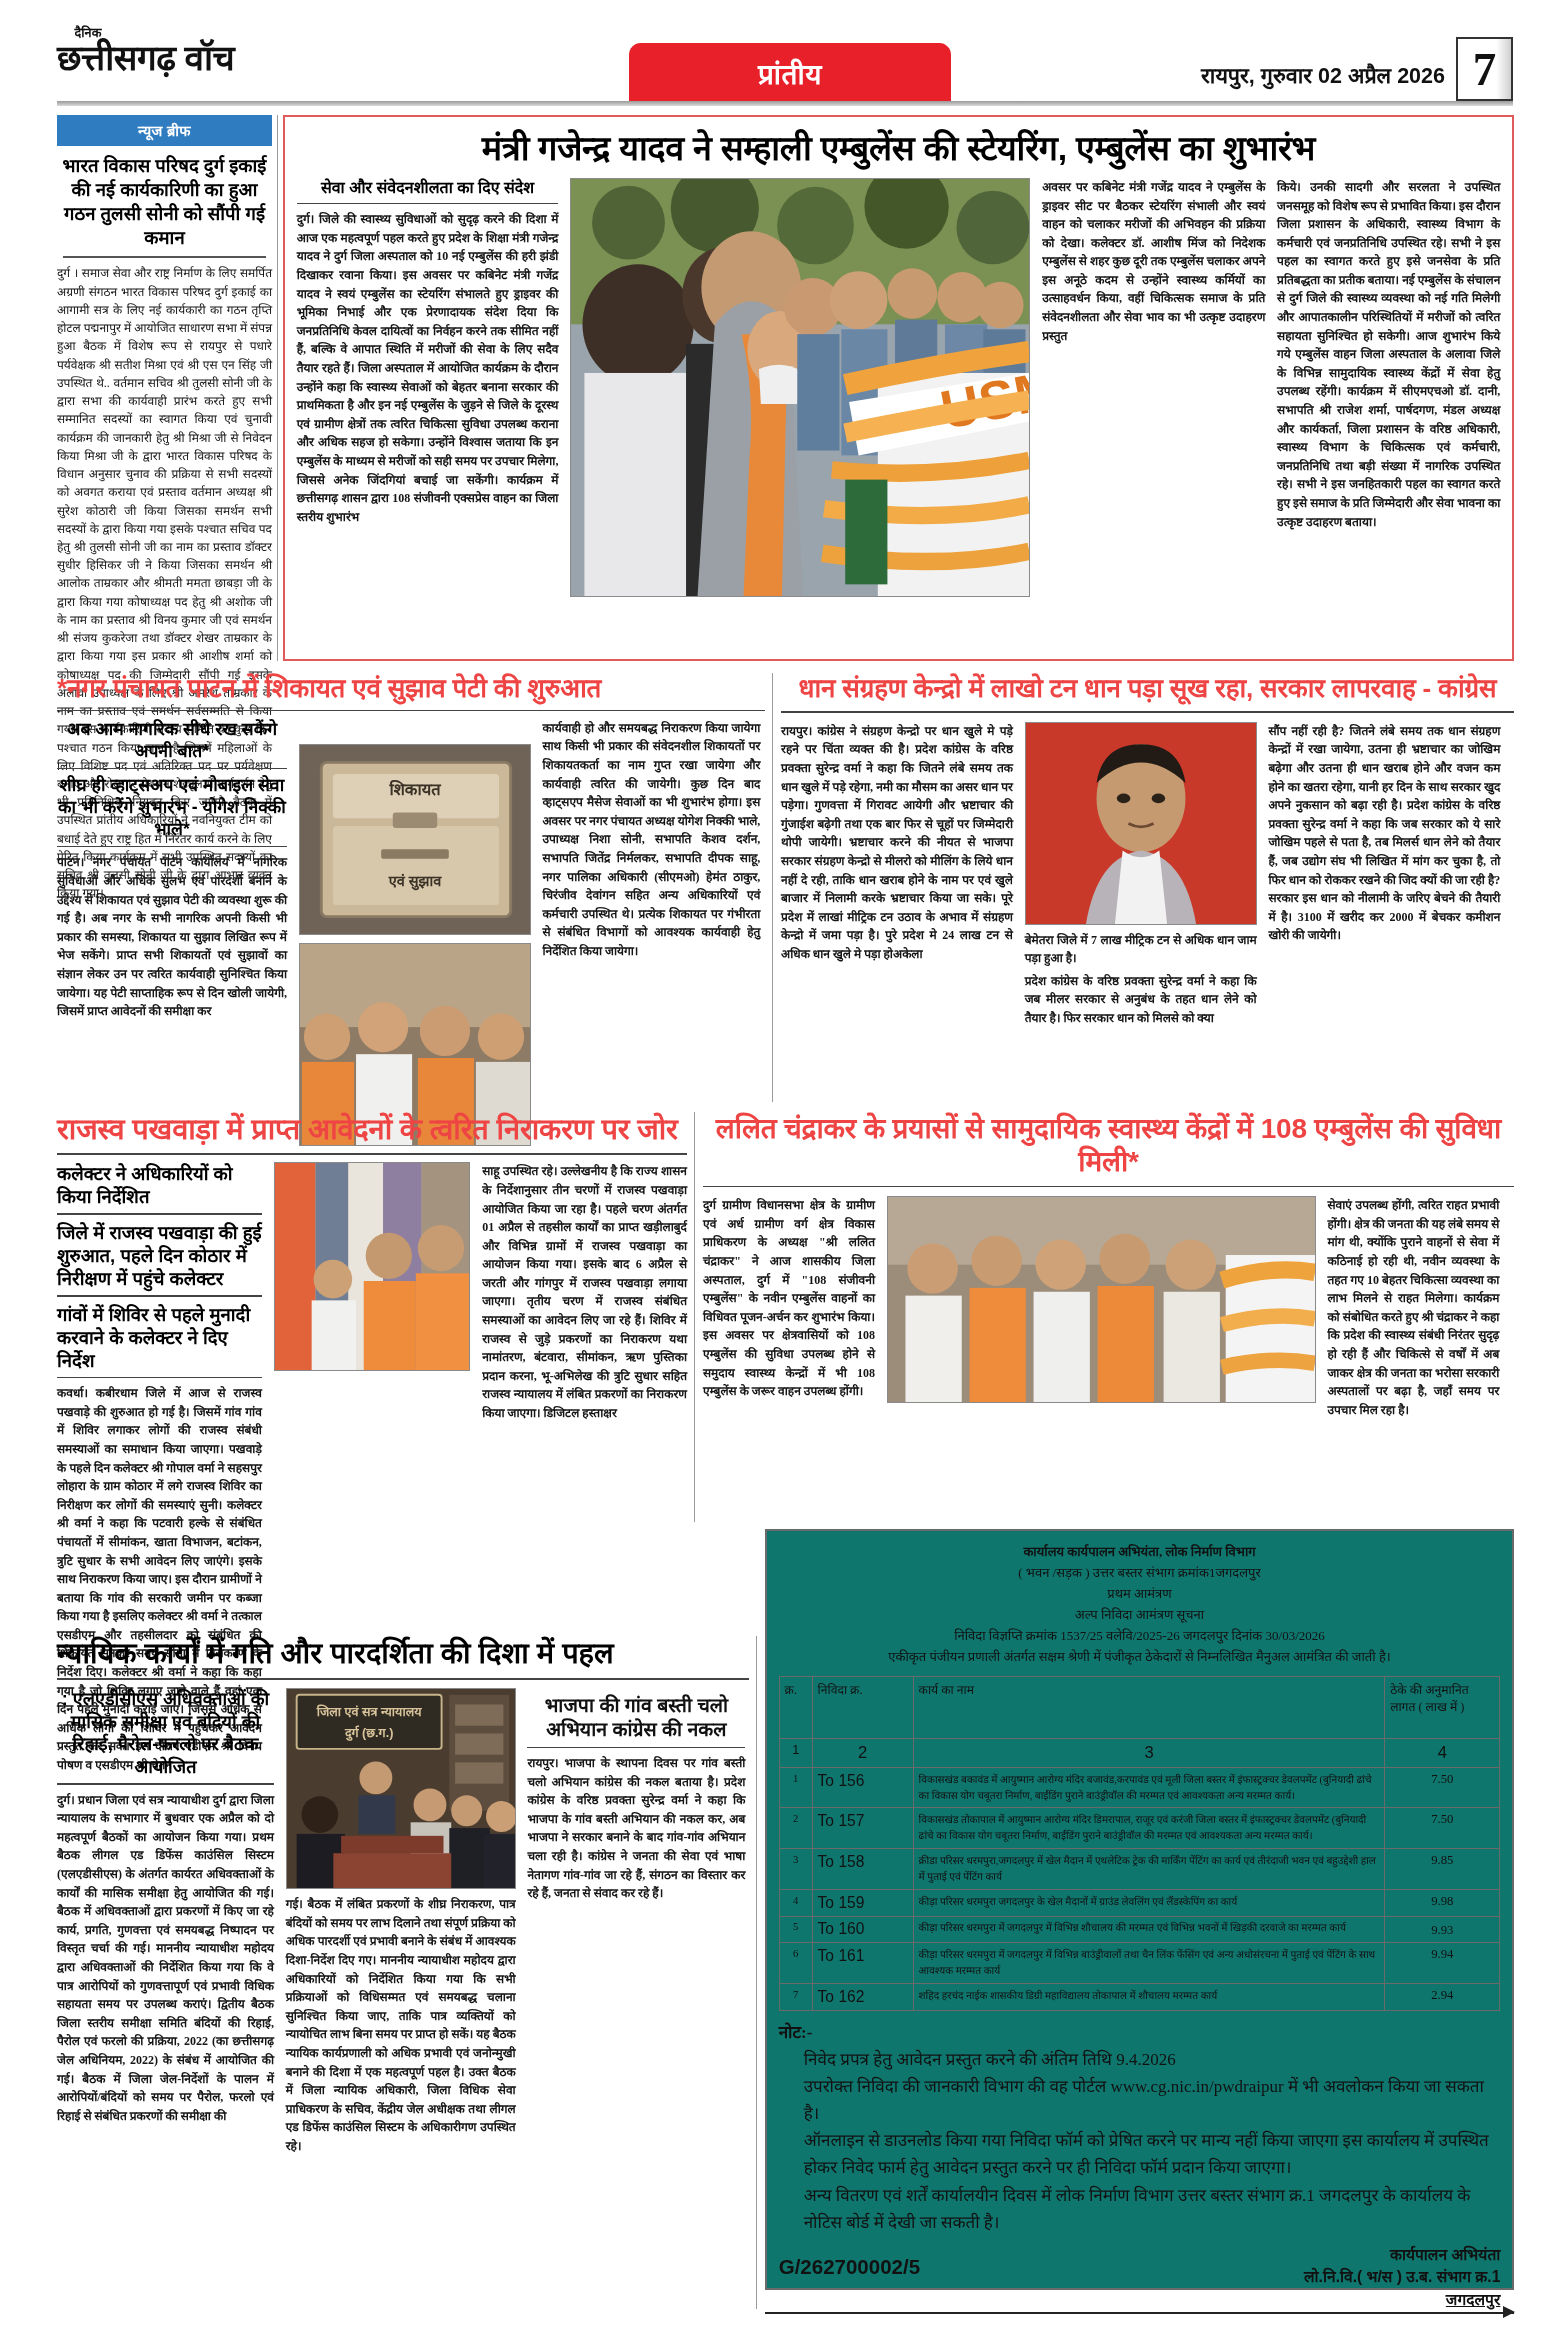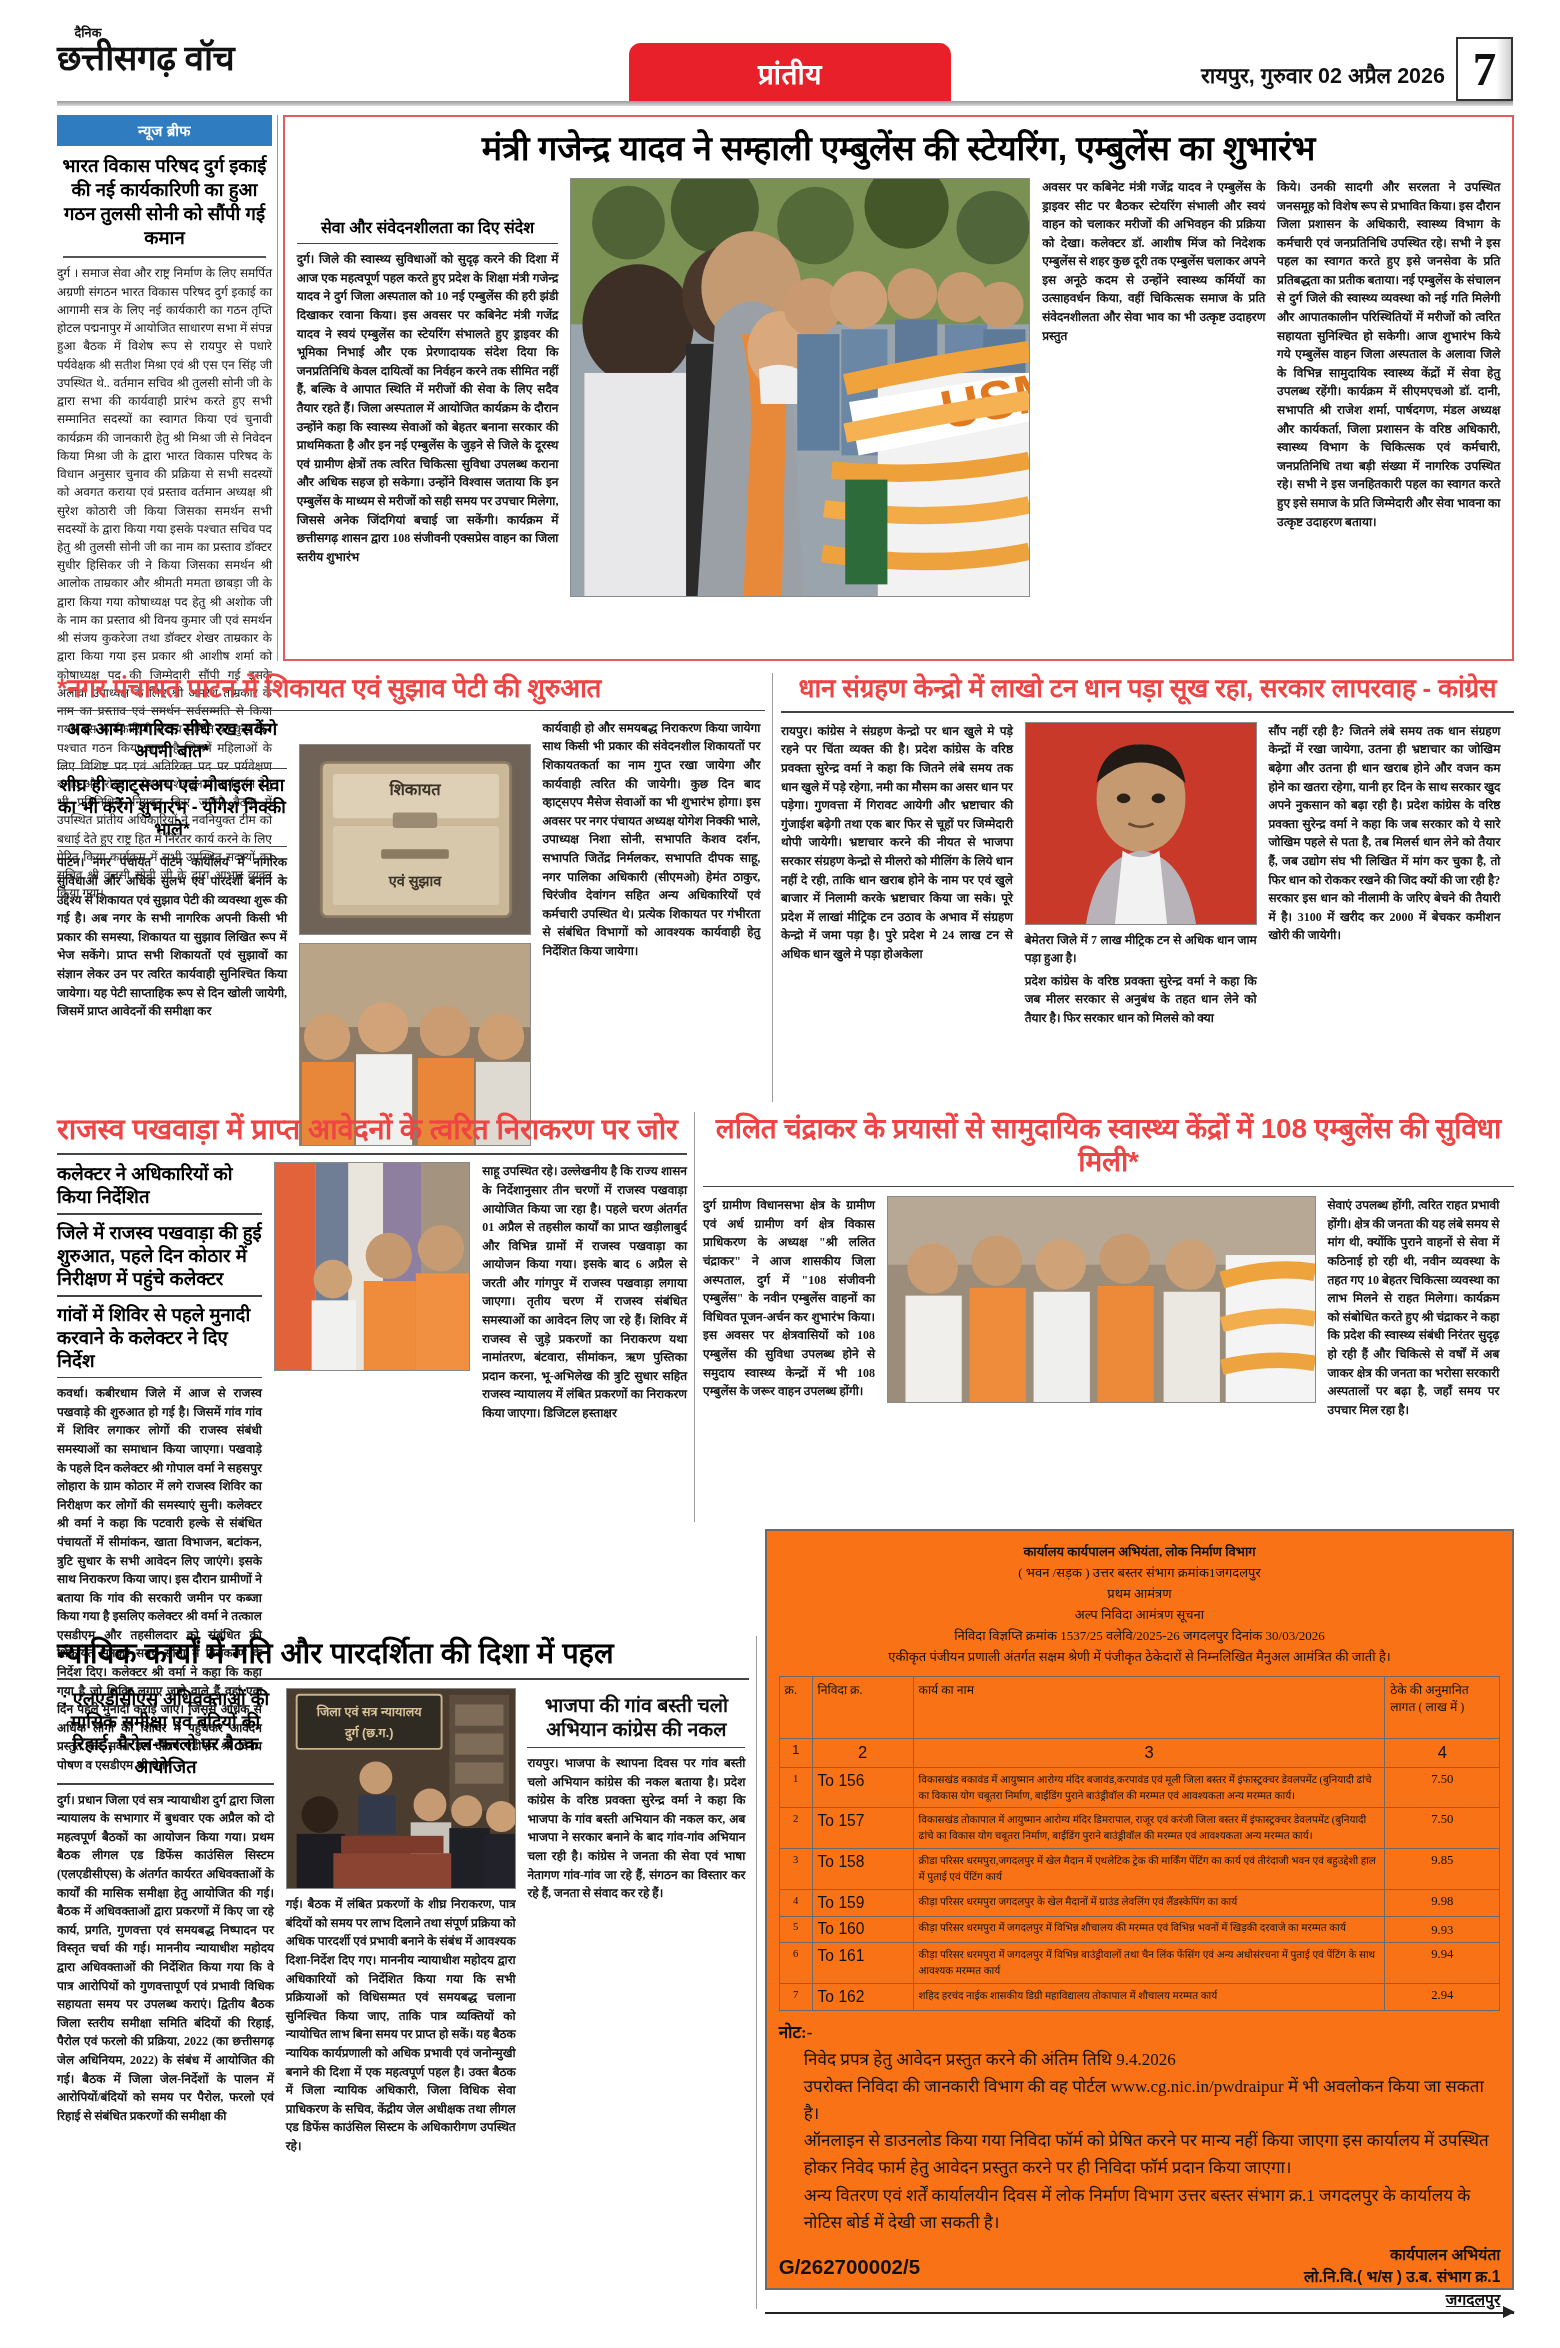--- a/index.html
+++ b/index.html
@@ -50,21 +50,21 @@
   .lead-box {
     position:absolute; left:226px; top:0; width:1231px; height:546px;
     border:2px solid #e05b5b; padding:7.8px 11.7px 9.8px;
   }
   .lead-head {
     font-family:"Liberation Sans", sans-serif; font-weight:bold;
     font-size:34px; line-height:1.16; text-align:center; color:#000;
     letter-spacing:-0.3px; margin:3.9px 0 9.8px;
   }
   .lead-cols { display:flex; gap:11.7px; }
-  .lead-c1 { width:265px;margin-top:40px; }
+  .lead-c1 { width:265px; }
   .lead-c2 { width:466px; }
   .lead-c3 { width:226px; }
   .lead-c4 { width:226px; }
   .sub-head { font-family:"Liberation Sans", sans-serif; font-weight:bold; font-size:16px; text-align:center; line-height:1.25; color:#000; }
   .thin-rule { height:1.5px; background:#444; margin:4.9px 0 5.9px; }
   .ptext { font-size:12px; line-height:1.55; text-align:justify; color:#151515;font-weight:bold; }
   .photo { background:#6d7f55; width:100%; position:relative; overflow:hidden; border:1px solid #8a8a8a; }
 
   
   .row2 { position:absolute; left:0; top:558px; width:1457px; height:429px; }
@@ -78,21 +78,21 @@
   .row3 { position:absolute; left:0; top:997px; width:1457px; height:410px; }
   .r3-left { position:absolute; left:0; top:0; width:630px; }
   .r3-right { position:absolute; left:646px; top:0; width:811px; }
 
   
   .row4 { position:absolute; left:0; top:1414px; width:1457px; height:780px; }
   .r4-left { position:absolute; left:0; top:107px; width:692px; }
   .r4-right { position:absolute; left:708px; top:0px; width:749px; }
 
   
-  .tender { border:2px solid #6a6a6a; background:#f97316; padding:9.8px 11.7px 9.8px; }
+  .tender { border:2px solid #6a6a6a; background:#0f766e; padding:9.8px 11.7px 9.8px; }
   .tender-hdr { text-align:center; font-size:13px; line-height:1.62; color:#111; }
   .tender-hdr .t1 { font-weight:bold; }
   table.tender-tbl { width:100%; border-collapse:collapse; margin-top:8.8px; font-size:10.7px; }
   table.tender-tbl th, table.tender-tbl td { border:1px solid #6a6a6a; padding:3.9px 4.9px; vertical-align:top; }
   table.tender-tbl th { font-weight:normal; font-size:12.2px; text-align:left; height:62px; }
   .col-sn { width:33px; text-align:center; }
   .col-tn { width:101px; font-size:15.6px; font-family:"Liberation Sans", sans-serif; }
   .col-amt { width:115px; text-align:center; font-size:12.7px; }
   .numrow td { text-align:center; font-size:16.6px; font-family:"Liberation Sans", sans-serif; padding:2px 3.9px; }
   .numrow td.col-sn { font-size:12.7px; }

